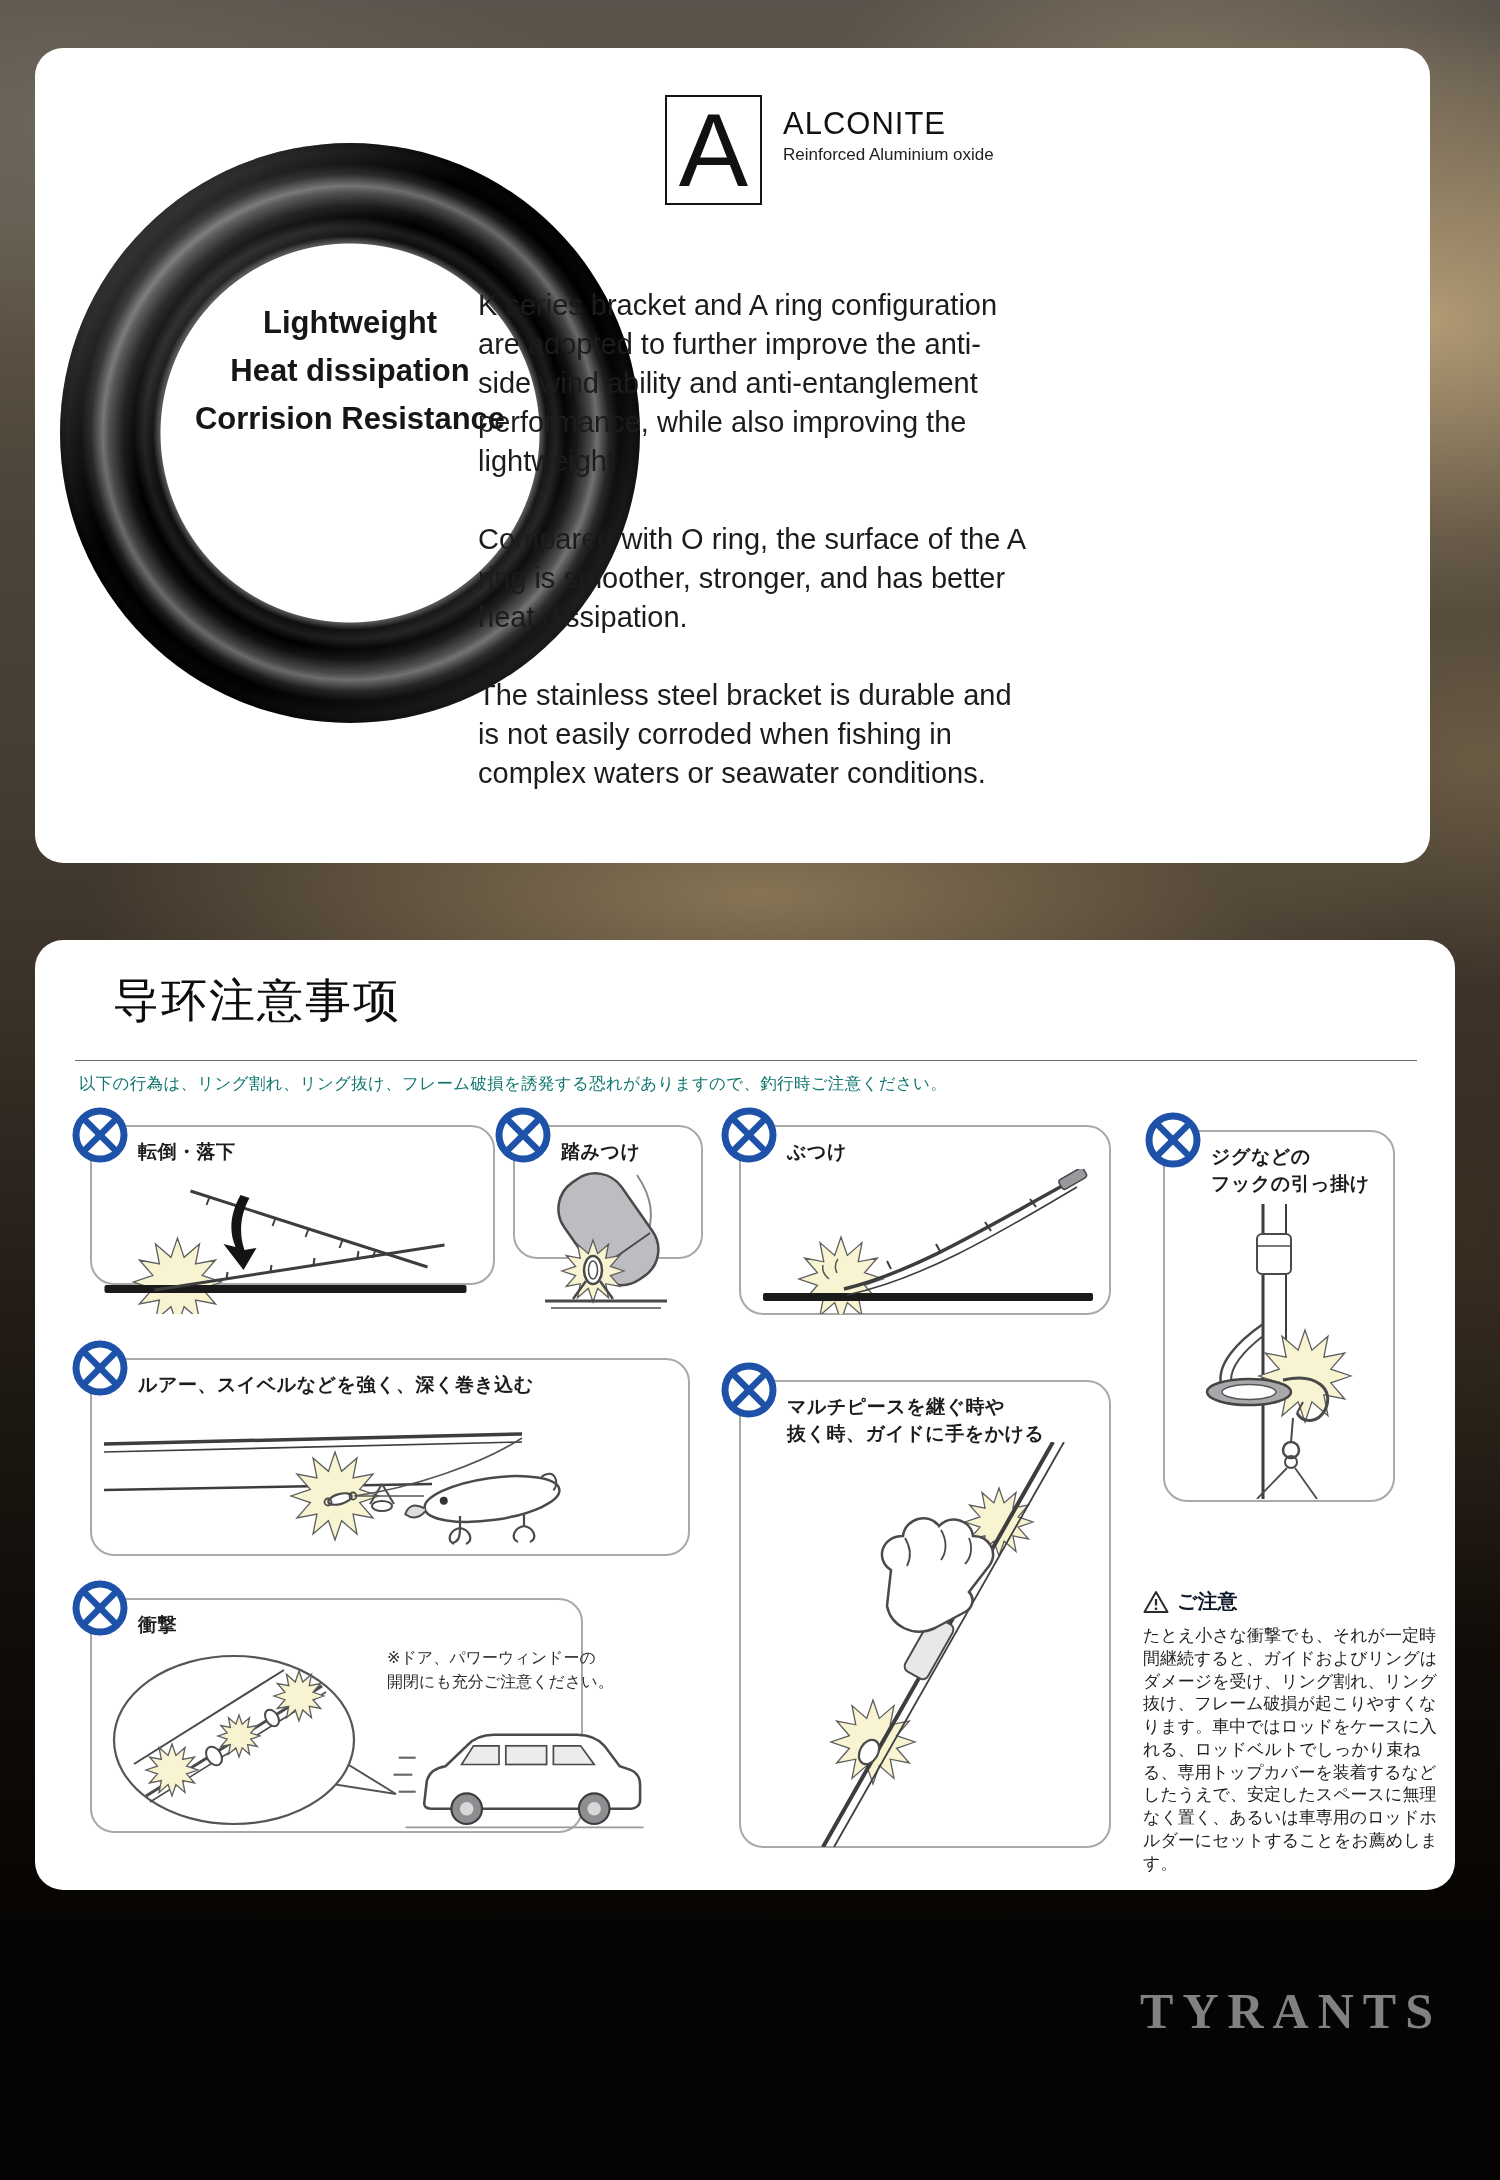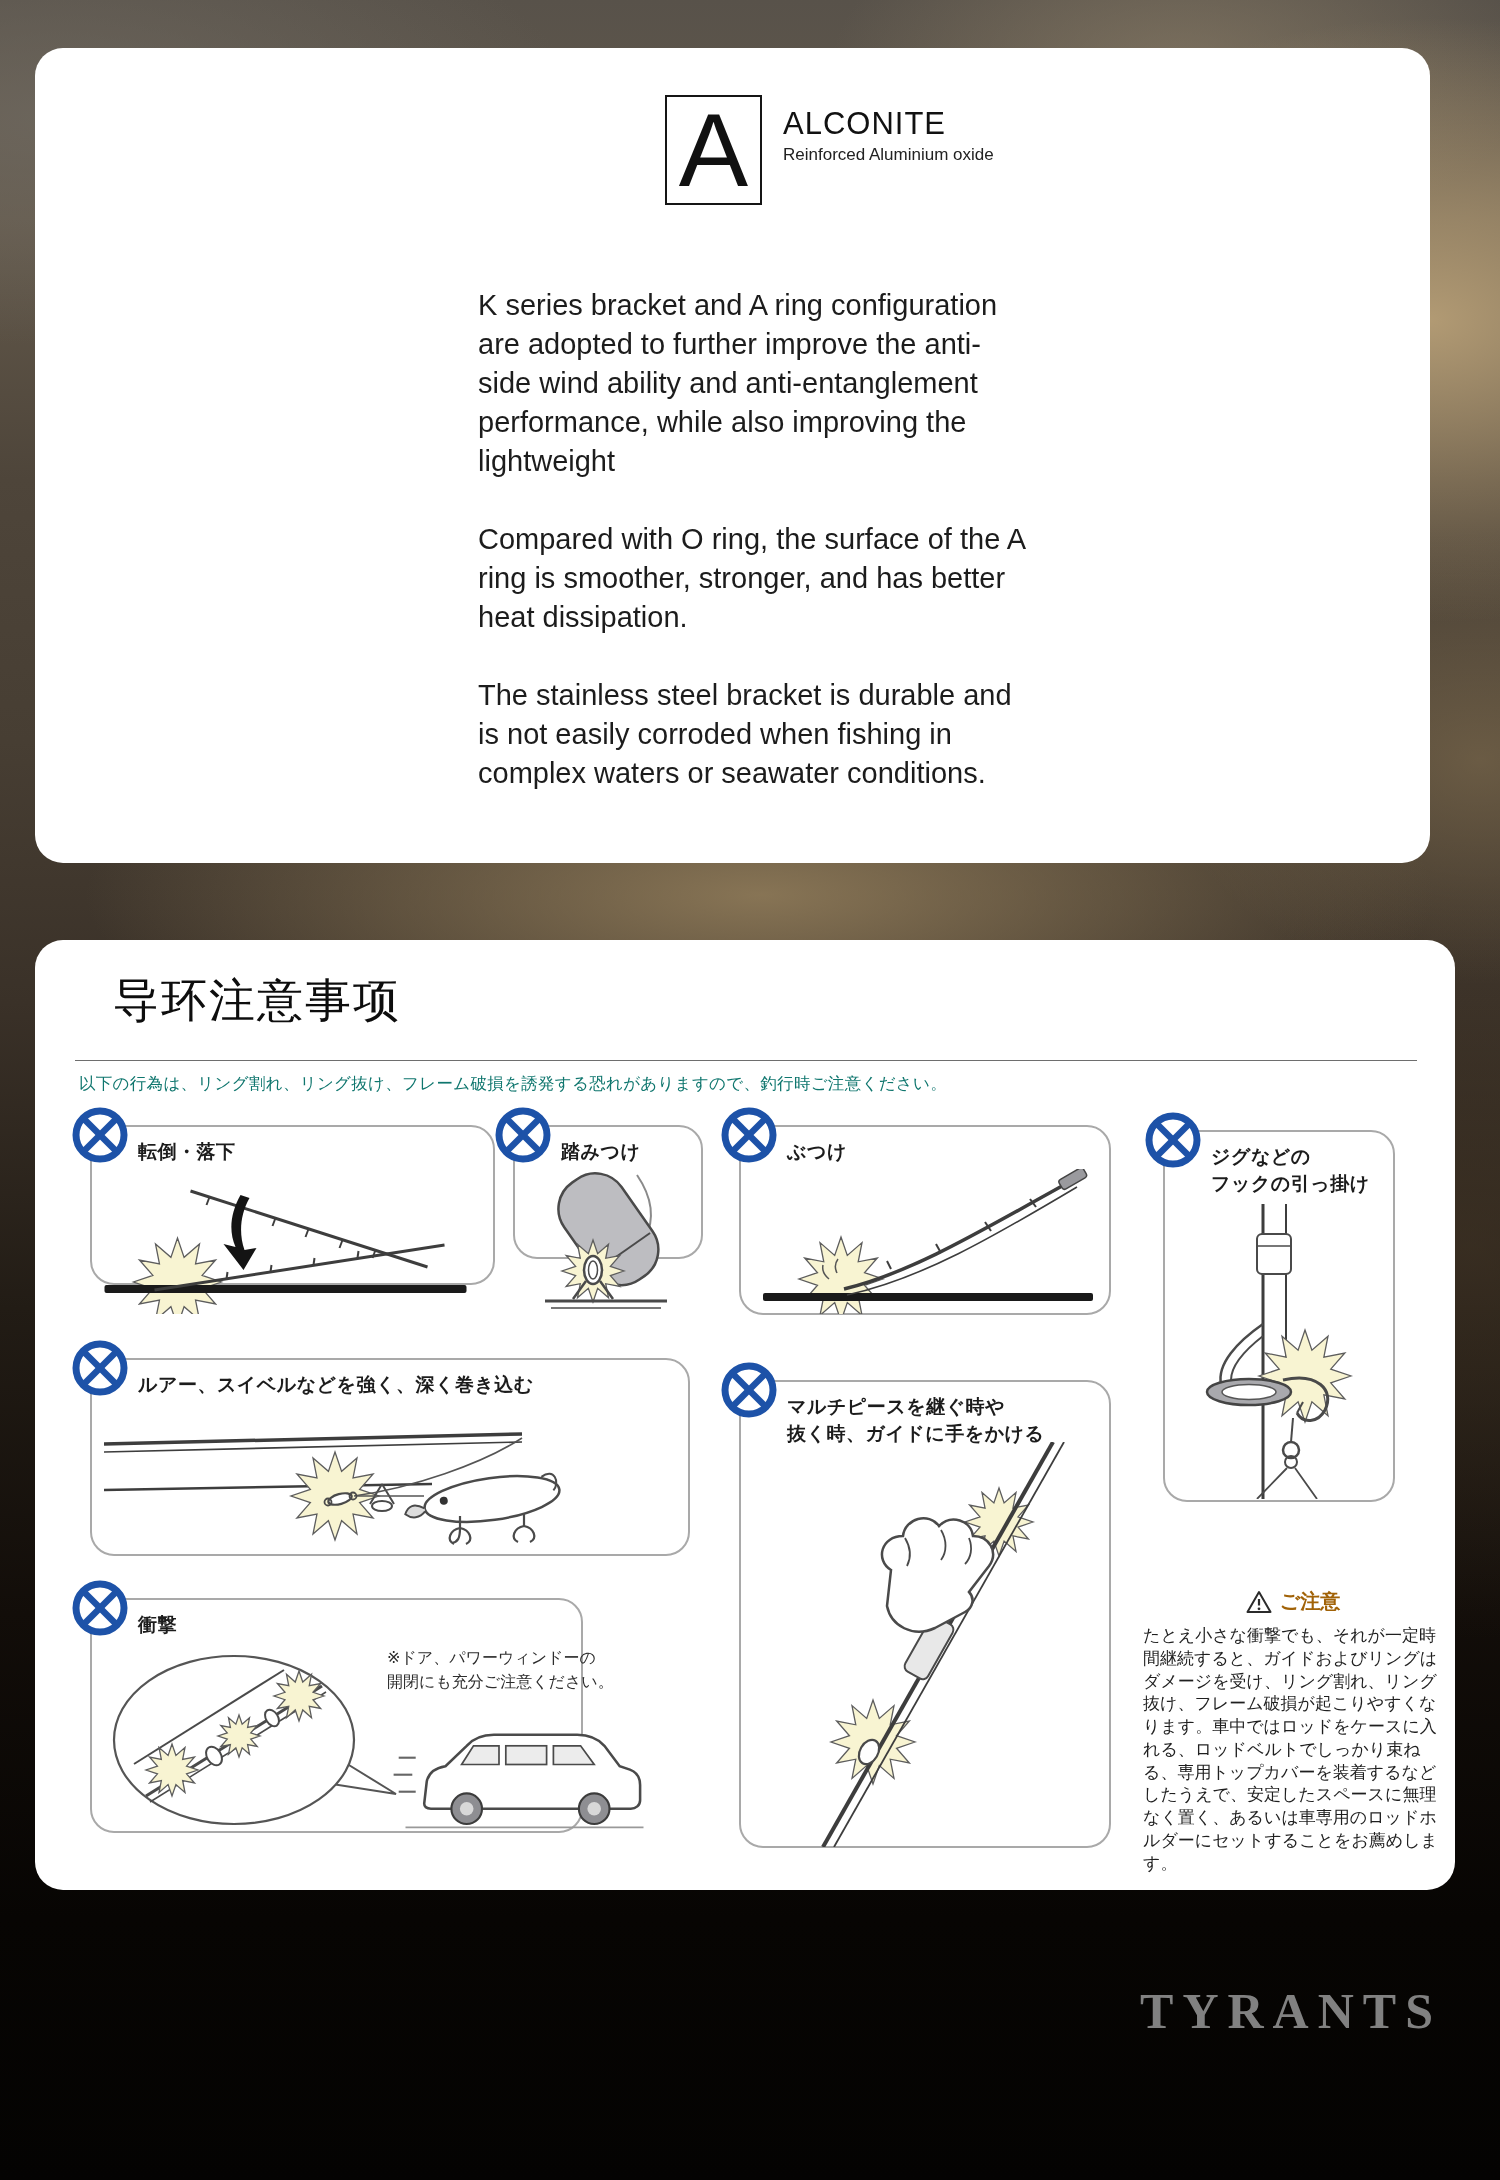--- a/index.html
+++ b/index.html
@@ -46,21 +46,21 @@
 
   .wbox{position:absolute;border:2px solid #a9a9a9;border-radius:24px;box-sizing:border-box;}
   .wicon{position:absolute;left:-21px;top:-21px;width:58px;height:58px;}
   .wlabel{position:absolute;left:46px;top:12px;font-size:19px;font-weight:bold;color:#1c1c1c;
     white-space:pre-line;line-height:1.4;letter-spacing:0.5px;}
   .ill{position:absolute;}
 
   .note{position:absolute;left:295px;top:46px;width:290px;font-size:16px;line-height:1.5;color:#2d2d2d;white-space:pre-line;}
 
   .notice{position:absolute;left:1108px;top:648px;width:300px;color:#1f1f1f;}
-  .notice-head{display:flex;align-items:center;gap:8px;font-size:20px;font-weight:bold;color:#a16207;justify-content:center;}
+  .notice-head{display:flex;align-items:center;gap:8px;font-size:20px;font-weight:bold;color:#0f172a;}
   .notice-body{margin:10px 0 0 0;font-size:17px;line-height:1.34;letter-spacing:0px;}
 
   .brand{position:absolute;right:58px;top:1982px;font-family:"Liberation Serif","DejaVu Serif",serif;
     font-weight:bold;font-size:50px;letter-spacing:9px;color:#818181;}
   svg{display:block;}
 </style>
 </head>
 <body>
 
 <svg width="0" height="0" style="position:absolute">
@@ -70,20 +70,27 @@
       <circle cx="29" cy="29" r="24" fill="#fff" stroke="#1d52a8" stroke-width="7"></circle>
       <line x1="12.5" y1="12.5" x2="45.5" y2="45.5" stroke="#1d52a8" stroke-width="6.5"></line>
       <line x1="45.5" y1="12.5" x2="12.5" y2="45.5" stroke="#1d52a8" stroke-width="6.5"></line>
     </g>
   </defs>
 </svg>
 
 <div class="page">
 
   <div class="card card1">
+    <div class="ring">
+      <div class="ring-text">
+        <div>Lightweight</div>
+        <div>Heat dissipation</div>
+        <div>Corrision Resistance</div>
+      </div>
+    </div>
 
     <div class="alogo-box">
       <span>A</span>
     </div>
     <div class="alogo-words">
       <div class="alogo-name">ALCONITE</div>
       <div class="alogo-sub">Reinforced Aluminium oxide</div>
     </div>
 
     <div class="paras">

